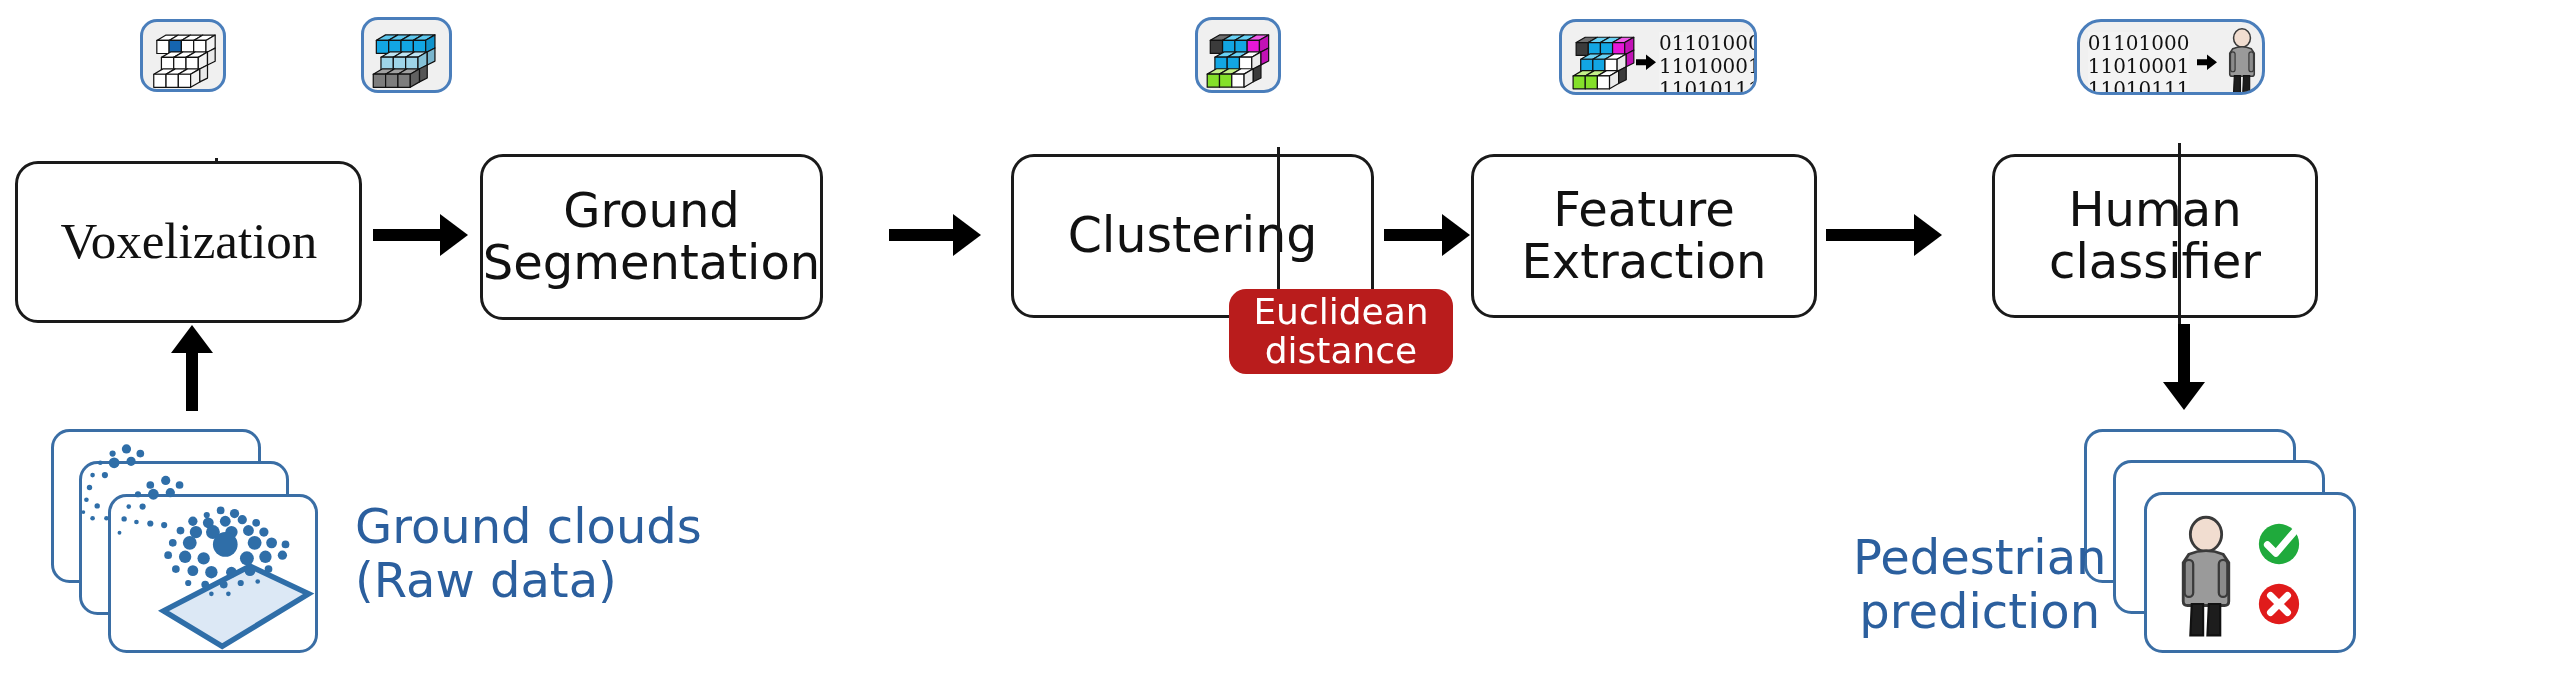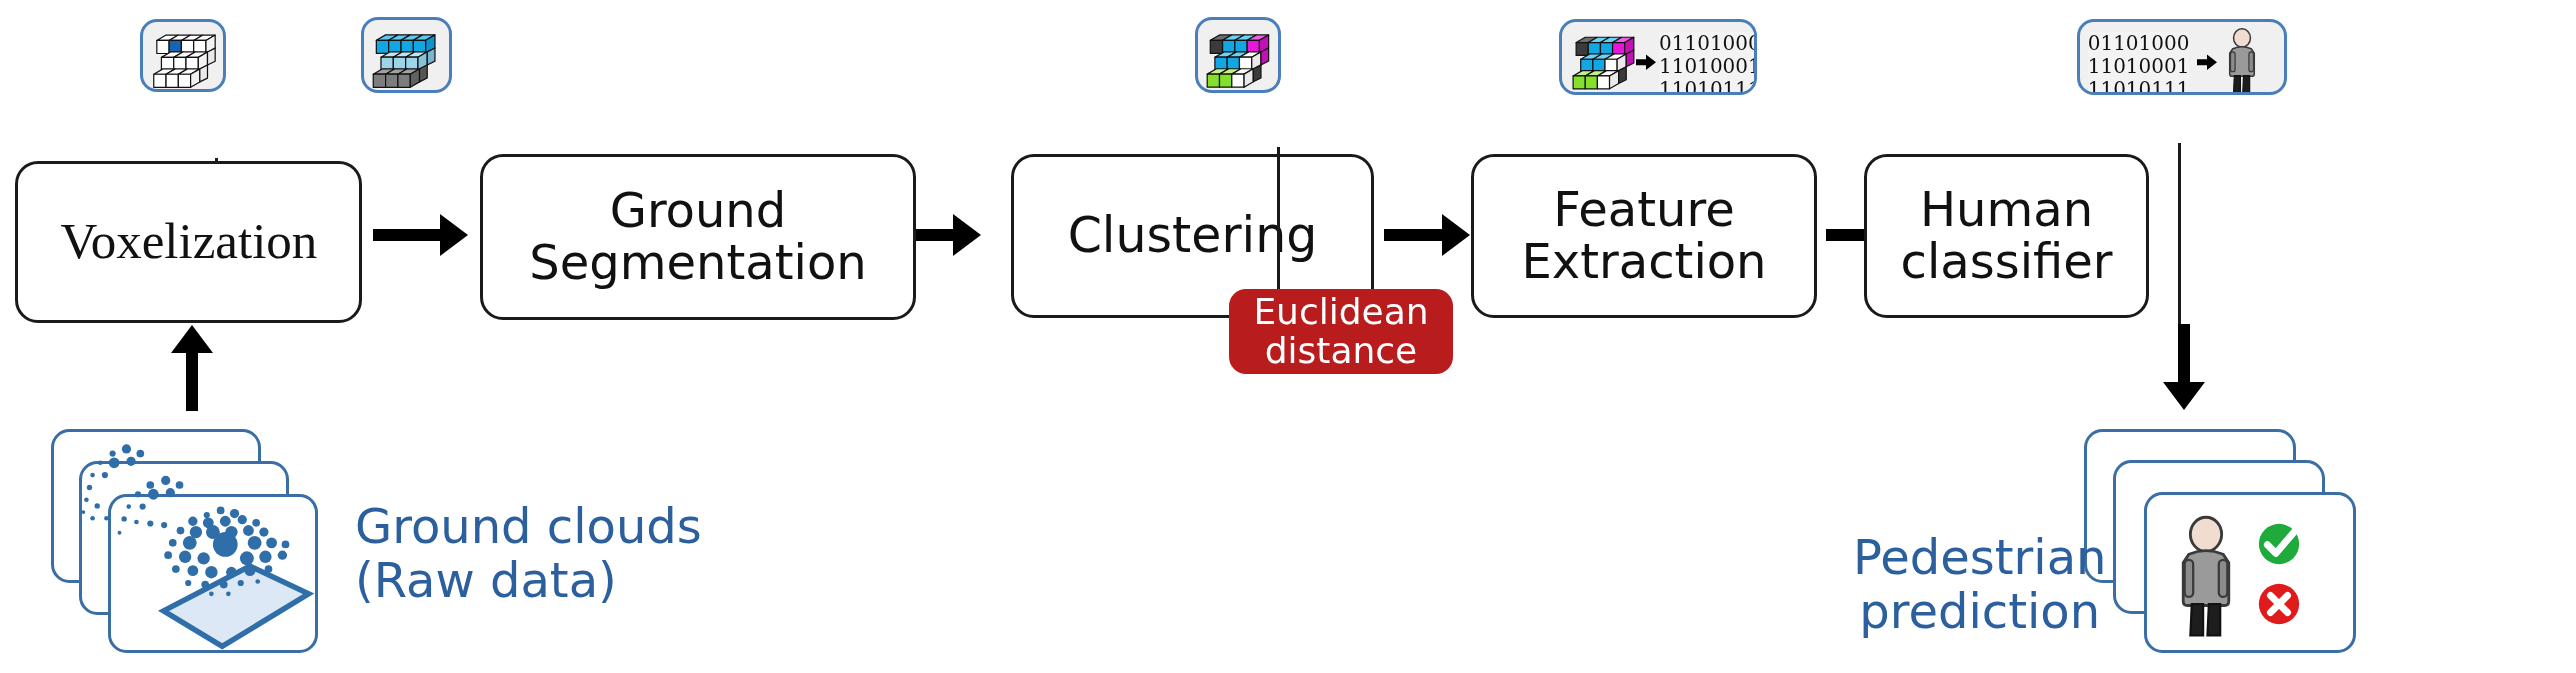--- a/index.html
+++ b/index.html
@@ -88,35 +88,35 @@
 </style>
 </head>
 <body>
 
 <div id="stage">
 
   <div class="stage-box" style="left:15.4px;top:161px;width:347px;height:162px;font-size:51px;font-family:Liberation Serif, serif;">
     <span class="lbl">Voxelization</span>
   </div>
 
-  <div class="stage-box" style="left:480px;top:154px;width:436px;height:166px;font-size:48px;white-space:pre-line;">
+  <div class="stage-box" style="left:480px;top:154px;width:343px;height:166px;font-size:48px;white-space:pre-line;">
     <span class="lbl">Ground
 Segmentation</span>
   </div>
 
   <div class="stage-box" style="left:1011px;top:154px;width:363px;height:164px;font-size:49px;">
     <span class="lbl">Clustering</span>
   </div>
 
   <div class="stage-box" style="left:1471px;top:154px;width:346px;height:164px;font-size:48px;white-space:pre-line;">
     <span class="lbl">Feature
 Extraction</span>
   </div>
 
-  <div class="stage-box" style="left:1864px;top:154px;width:285px;height:164px;font-size:48px;white-space:pre-line;">
+  <div class="stage-box" style="left:1992px;top:154px;width:326px;height:164px;font-size:48px;white-space:pre-line;">
     <span class="lbl">Human
 classifier</span>
   </div>
 
   <div class="arrow-h" style="left:373px;top:229px;width:69px;"></div>
   <div class="arrow-h" style="left:889px;top:229px;width:66px;"></div>
   <div class="arrow-h" style="left:1384px;top:229px;width:60px;"></div>
   <div class="arrow-h" style="left:1826px;top:229px;width:90px;"></div>
 
   <div class="arrow-up" style="left:186px;top:351px;height:60px;"></div>
@@ -278,21 +278,21 @@
       </g>
     </svg>
     <svg class="blackarrow" width="20" height="18.5" viewBox="0 0 26 24" style="left:74px;top:31px;">
       <path d="M0 8 H13 V2 L26 12 L13 22 V16 H0 Z" fill="#000"></path>
     </svg>
     <div class="bin" style="left:97px;top:10px;font-size:20px;">01101000
 11010001
 11010111</div>
   </div>
 
-  <div class="chip" style="left:2077px;top:19.3px;width:210px;height:76px;">
+  <div class="chip" style="left:2077px;top:19.3px;width:188px;height:76px;border-radius:24px;">
     <div class="bin" style="left:7.7px;top:10px;font-size:20px;">01101000
 11010001
 11010111</div>
     <svg class="blackarrow" width="20" height="18.5" viewBox="0 0 26 24" style="left:117px;top:31px;">
       <path d="M0 8 H13 V2 L26 12 L13 22 V16 H0 Z" fill="#000"></path>
     </svg>
     <svg class="person-svg" width="40" height="66" viewBox="0 0 52 86" style="left:142px;top:5.4px;">
       <ellipse cx="26" cy="13" rx="11" ry="12" fill="#f1ddd0" stroke="#3a3a3a" stroke-width="2"></ellipse>
       <path d="M14 27 q12 -5 24 0 l4 6 v27 q0 3 -3 3 h-26 q-3 0 -3 -3 v-27 z" fill="#9a9a9a" stroke="#3a3a3a" stroke-width="2"></path>
       <rect x="11" y="31" width="6" height="26" rx="3" fill="#8b8b8b" stroke="#3a3a3a" stroke-width="1.6"></rect>

